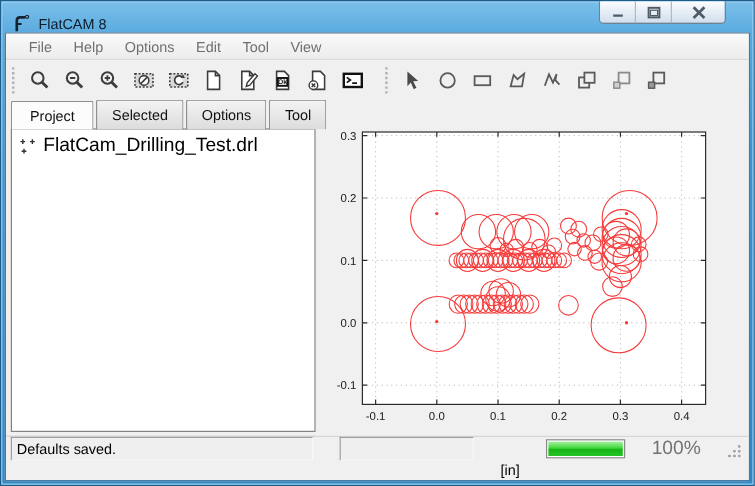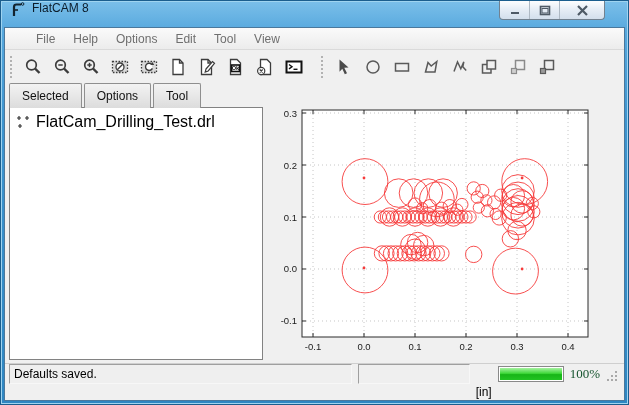--- a/index.html
+++ b/index.html
@@ -1,33 +1,33 @@
 <!DOCTYPE html>
 <html><head>
 <meta charset="utf-8">
 <style>
   html,body{margin:0;padding:0;background:#555;}
   *{box-sizing:border-box;font-family:"Liberation Sans","DejaVu Sans",sans-serif;}
   .window{position:relative;width:629px;height:405px;
     background:linear-gradient(180deg,#7cc0ea 0%,#55a7dd 8%,#3d94cf 30%,#2e86c2 100%);
     box-shadow:inset 0 0 0 1px #1b5e8e, inset 0 0 0 2px #9fd4f0;}
-  .titlebar{position:absolute;left:0;top:0;right:0;height:38px;display:flex;}
+  .titlebar{position:absolute;left:0;top:0;right:0;height:38px;display:flex;align-items:center;}
   .title-icon{margin:2px 6px 0 10px;width:16px;height:16px;}
   .title-text{font-size:12px;color:#0c1c2a;margin-top:1px;}
   .caption{position:absolute;top:1px;right:24px;display:flex;height:19px;
     background:linear-gradient(180deg,#fdfeff,#e7eef6 45%,#d3dfec);
     border:1px solid #72818f;border-top:none;border-radius:0 0 4px 4px;overflow:hidden;}
   .cap-btn{width:30px;height:100%;display:flex;align-items:center;justify-content:center;border-right:1px solid #aeb9c4;}
   .cap-btn:last-child{border-right:none;width:44px;}
   .cap-btn svg{display:block;}
   .client{position:absolute;left:4px;right:4px;top:27px;bottom:4px;background:#f0f0f0;
     border:1px solid #4a789c;display:flex;flex-direction:column;overflow:hidden;}
   
   .menubar{height:22px;background:linear-gradient(180deg,#fafafa,#ececec);border-bottom:1px solid #dadada;
-    display:flex;align-items:center;padding-left:22px;flex:0 0 auto;}
+    display:flex;align-items:center;padding-left:10px;flex:0 0 auto;}
   .menu-item{font-size:12px;color:#6f6f6f;padding:3px 9px;}
   
   .toolbar{height:34px;display:flex;align-items:center;background:#f0f0f0;flex:0 0 auto;padding-left:2px;}
   .tb-group{display:flex;align-items:center;margin-right:10px;}
   .tb-handle{width:0;height:22px;border-left:2px dotted #b2b2b2;margin:0 6px 0 3px;}
   .tb-btn{width:27px;height:27px;border:none;background:transparent;padding:0;margin:0 1px;
     display:flex;align-items:center;justify-content:center;}
   .tb-btn svg{display:block;}
   
   .main{flex:1;display:flex;min-height:0;}
@@ -37,28 +37,28 @@
     background:linear-gradient(180deg,#f3f3f3,#dcdcdc);height:21px;display:flex;align-items:center;
     padding:12px 12px;margin-right:2px;border-radius:2px 2px 0 0;}
   .tab.active{background:#fcfcfc;height:24px;padding:0 15px;}
   .treepanel{flex:1;background:#ffffff;border:1px solid #828282;margin:-1px 0 3px 0;position:relative;z-index:1;padding:5px 6px;}
   .tree-item{display:flex;align-items:center;font-size:16px;color:#000;}
   .tree-item svg{margin-right:5px;flex:0 0 auto;}
   .right-col{flex:1;position:relative;background:#f0f0f0;}
   .right-col svg{position:absolute;left:0;top:0;}
   
   .statusbar{flex:0 0 auto;height:37px;border-top:1px solid #cfcfcf;background:#f0f0f0;
-    display:flex;align-items:center;padding:0 6px 16px 4px;gap:6px;}
+    display:flex;align-items:center;padding:0 6px 16px 4px;gap:22px;}
   .sunken{height:20px;background:#efefef;border:1px solid;border-color:#9f9f9f #f7f7f7 #f7f7f7 #9f9f9f;}
   .status-msg{flex:1;font-size:12px;color:#000;display:flex;align-items:center;padding-left:4px;}
   .status-aux{width:112px;}
   .units{font-size:12px;color:#000;margin-top:36px;}
   .progress{width:66px;height:16px;border:1px solid #898989;background:#fff;padding:1px;}
   .progress-fill{height:100%;background:linear-gradient(180deg,#a6f2a0,#3fd83a 45%,#17b517 55%,#22c322);}
-  .percent{font-size:13px;color:#14532d;font-family:Liberation Serif, serif;}
+  .percent{font-size:16px;color:#737373;}
   .grip{width:12px;height:12px;align-self:flex-end;margin-bottom:2px;
     background:
      radial-gradient(circle at 10px 10px,#a9a9a9 1px,transparent 1.4px),
      radial-gradient(circle at 10px 6px,#a9a9a9 1px,transparent 1.4px),
      radial-gradient(circle at 6px 10px,#a9a9a9 1px,transparent 1.4px),
      radial-gradient(circle at 10px 2px,#a9a9a9 1px,transparent 1.4px),
      radial-gradient(circle at 6px 6px,#a9a9a9 1px,transparent 1.4px),
      radial-gradient(circle at 2px 10px,#a9a9a9 1px,transparent 1.4px);}
 </style>
 </head>
@@ -221,20 +221,21 @@
               <rect x="6.5" y="2.5" width="9" height="9" fill="#f0f0f0" stroke="#5a5a5a" stroke-width="1.5"></rect>
               <rect x="2.5" y="10.5" width="5" height="5" fill="#9a9a9a" stroke="#5a5a5a" stroke-width="1.2"></rect>
             </svg>
           </button>
         </div>
       </div>
 
     <div class="main">
       <div class="left-col">
         <div class="tabbar">
+          <div class="tab active">Project</div>
           <div class="tab">Selected</div>
           <div class="tab">Options</div>
           <div class="tab">Tool</div>
         </div>
         <div class="treepanel">
           <div class="tree-item">
             <svg width="15" height="15" viewBox="0 0 15 15">
               <g stroke="#333" stroke-width="1.2">
                 <path d="M3,1 v4 M1,3 h4"></path>
                   <path d="M11,1 v4 M9,3 h4"></path>

